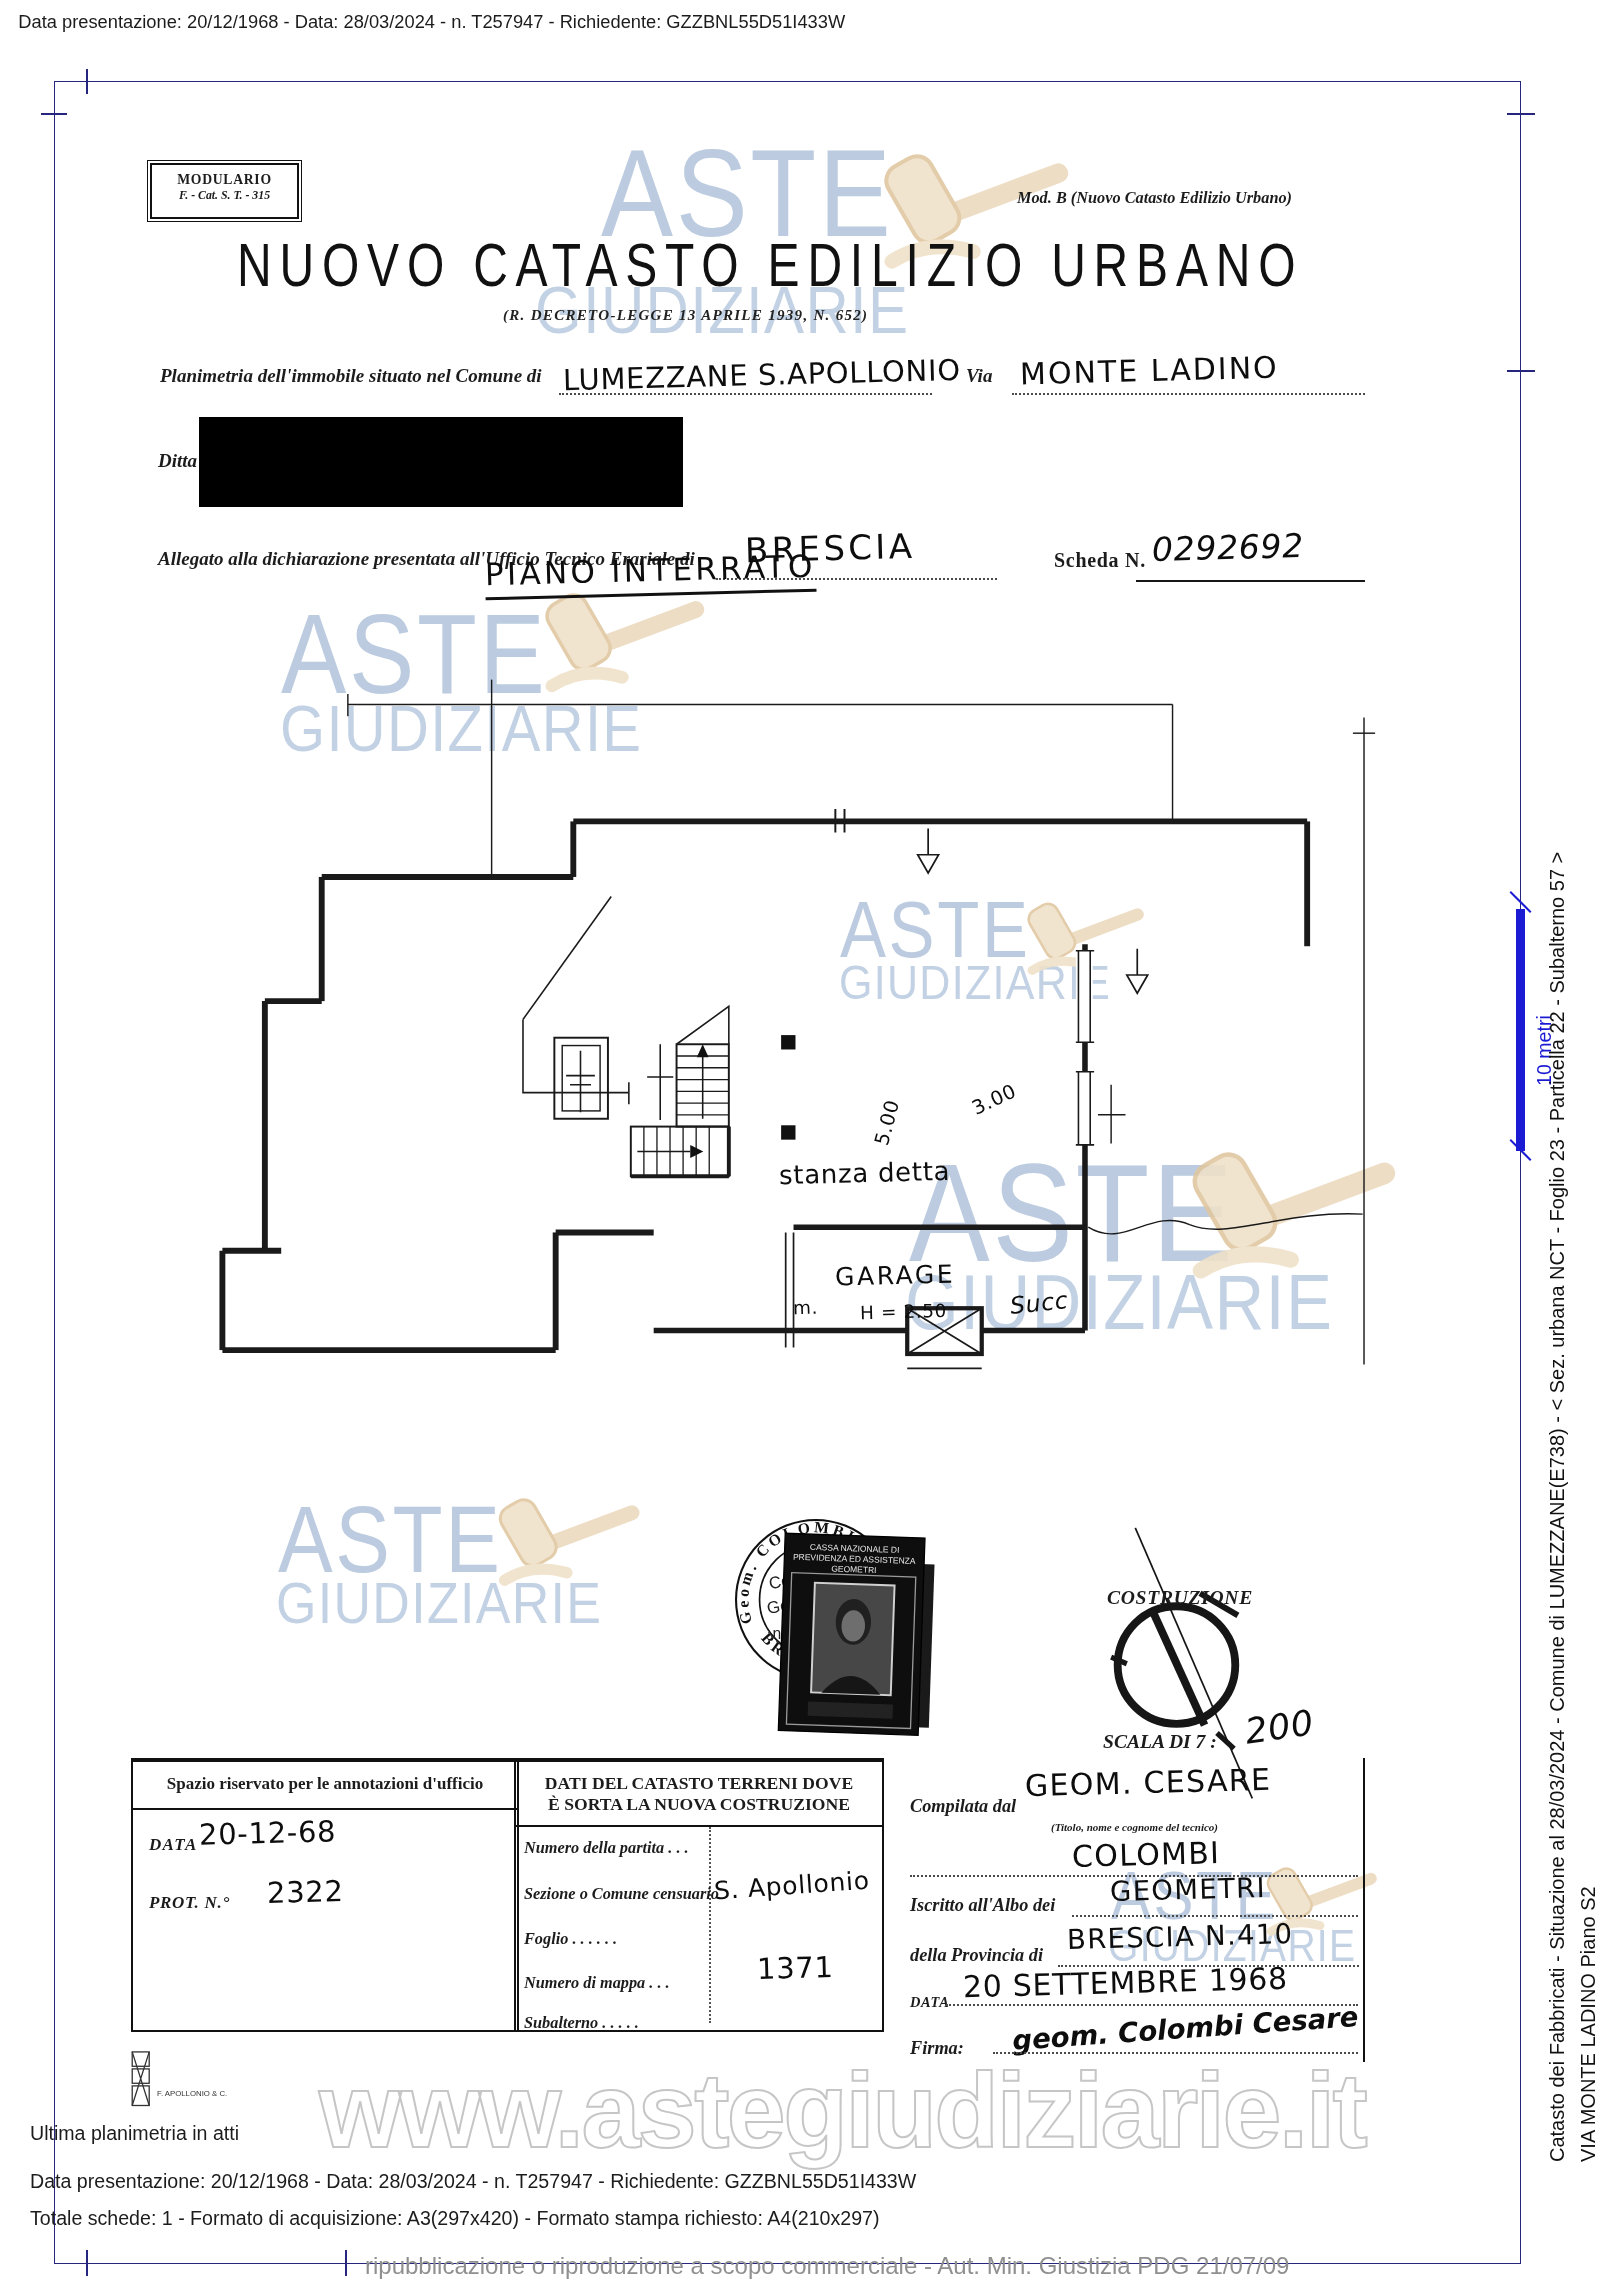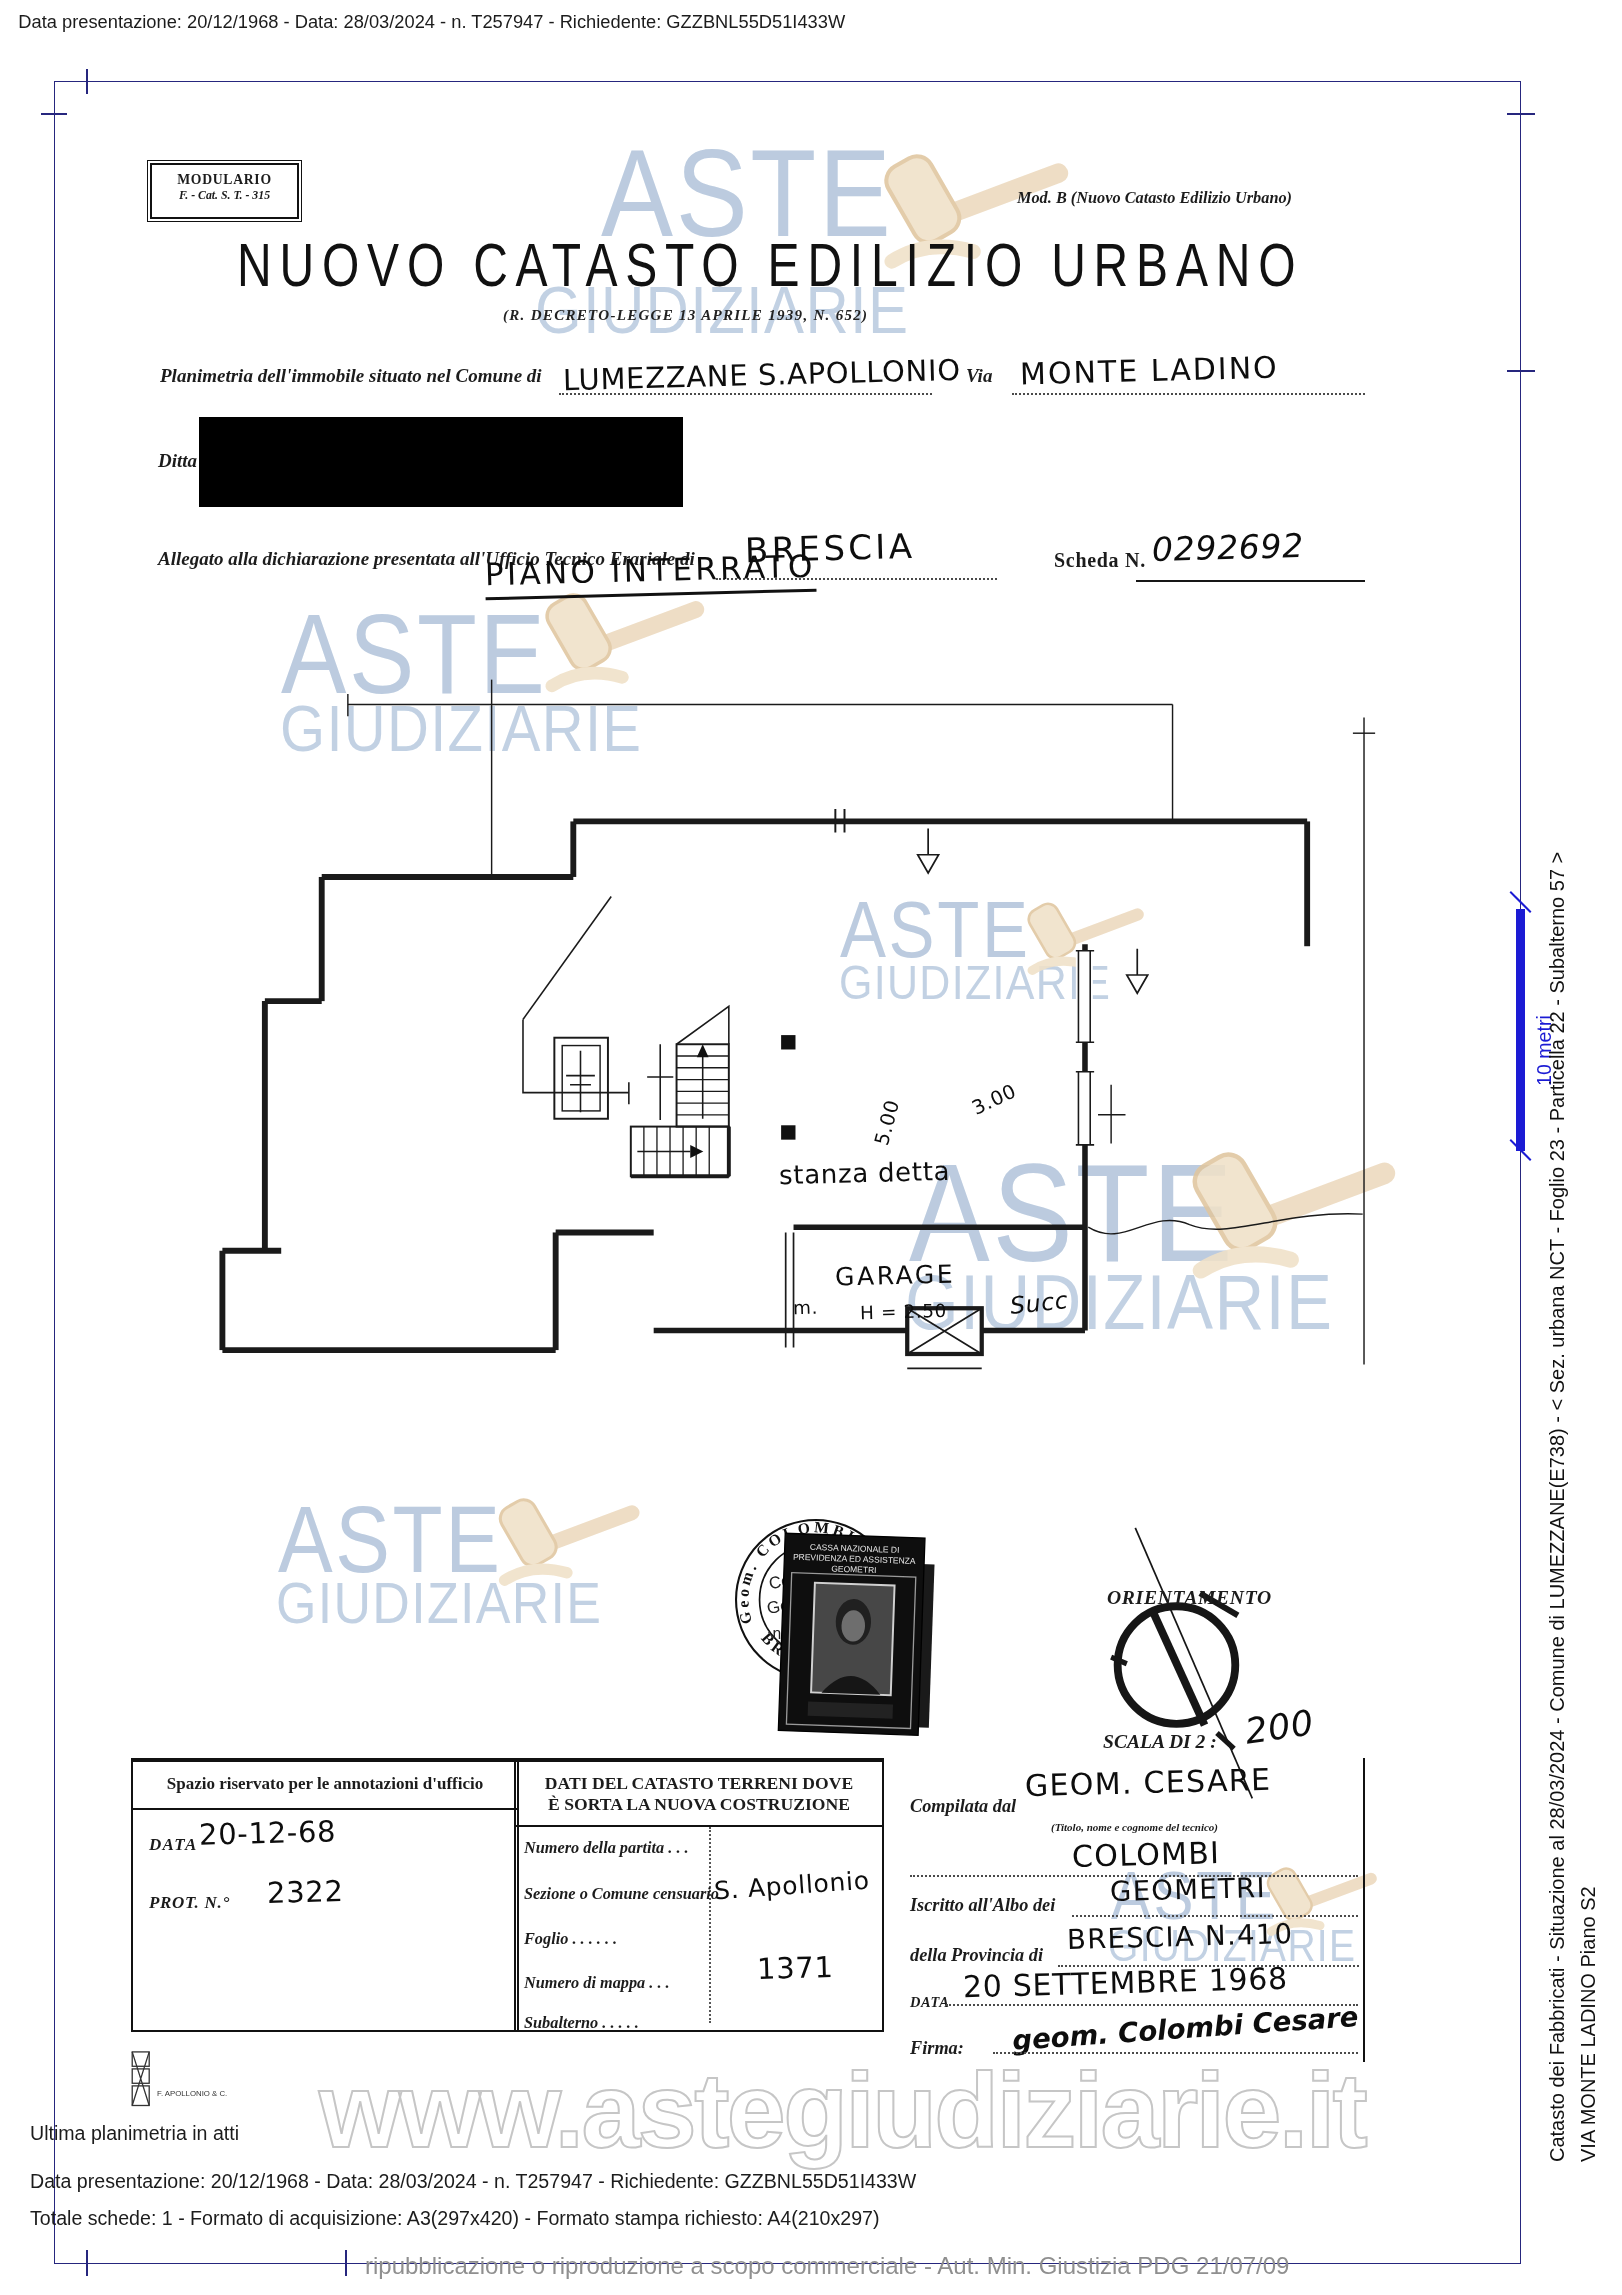--- a/index.html
+++ b/index.html
@@ -233,22 +233,22 @@
   </svg>
 
   <div class="abs hand z3" style="left:779px;top:1158px;font-size:26px;">stanza detta</div>
   <div class="abs hand z3" style="left:835px;top:1261px;font-size:25px;letter-spacing:2.6px;">GARAGE</div>
   <div class="abs hand z3" style="left:860px;top:1301px;font-size:18.3px;">H = 2.50</div>
   <div class="abs hand z3" style="left:1010px;top:1289px;font-size:23.5px;font-style:italic;transform:rotate(-6deg);">Succ</div>
   <div class="abs hand z3" style="left:793px;top:1297px;font-size:18.3px;">m.</div>
   <div class="abs hand z3" style="left:864px;top:1111px;font-size:19.6px;transform:rotate(-75deg);">5.00</div>
   <div class="abs hand z3" style="left:971px;top:1088px;font-size:19.6px;transform:rotate(-25deg);">3.00</div>
 
-  <div class="abs ser bi z3" style="left:1107px;top:1587px;font-size:19.6px;letter-spacing:0.7px;">ORIENTAMENTO</div>
-  <div class="abs ser bi z3" style="left:1103px;top:1731px;font-size:19.6px;">SCALA DI 2 :</div>
+  <div class="abs ser bi z3" style="left:1107px;top:1587px;font-size:19.6px;letter-spacing:0.7px;">COSTRUZIONE</div>
+  <div class="abs ser bi z3" style="left:1103px;top:1731px;font-size:19.6px;">SCALA DI 7 :</div>
   <div class="abs hand z3" style="left:1245px;top:1707px;font-size:35px;font-style:italic;transform:rotate(-8deg);">200</div>
 
   <div class="abs z3" style="left:131px;top:1758px;width:384px;height:268px;border:2.6px solid #111;border-top-width:4.6px;">
     <div class="ser b" style="font-size:17px;text-align:center;padding-top:12px;height:34px;border-bottom:2.6px solid #111;">Spazio riservato per le annotazioni d'ufficio</div>
   </div>
   <div class="abs ser bi z3" style="left:149px;top:1835px;font-size:17px;letter-spacing:1.3px;">DATA</div>
   <div class="abs hand z3" style="left:199px;top:1816px;font-size:29px;">20-12-68</div>
   <div class="abs ser bi z3" style="left:149px;top:1893px;font-size:17px;letter-spacing:0.7px;">PROT. N.°</div>
   <div class="abs hand z3" style="left:267px;top:1875px;font-size:29px;">2322</div>
 

